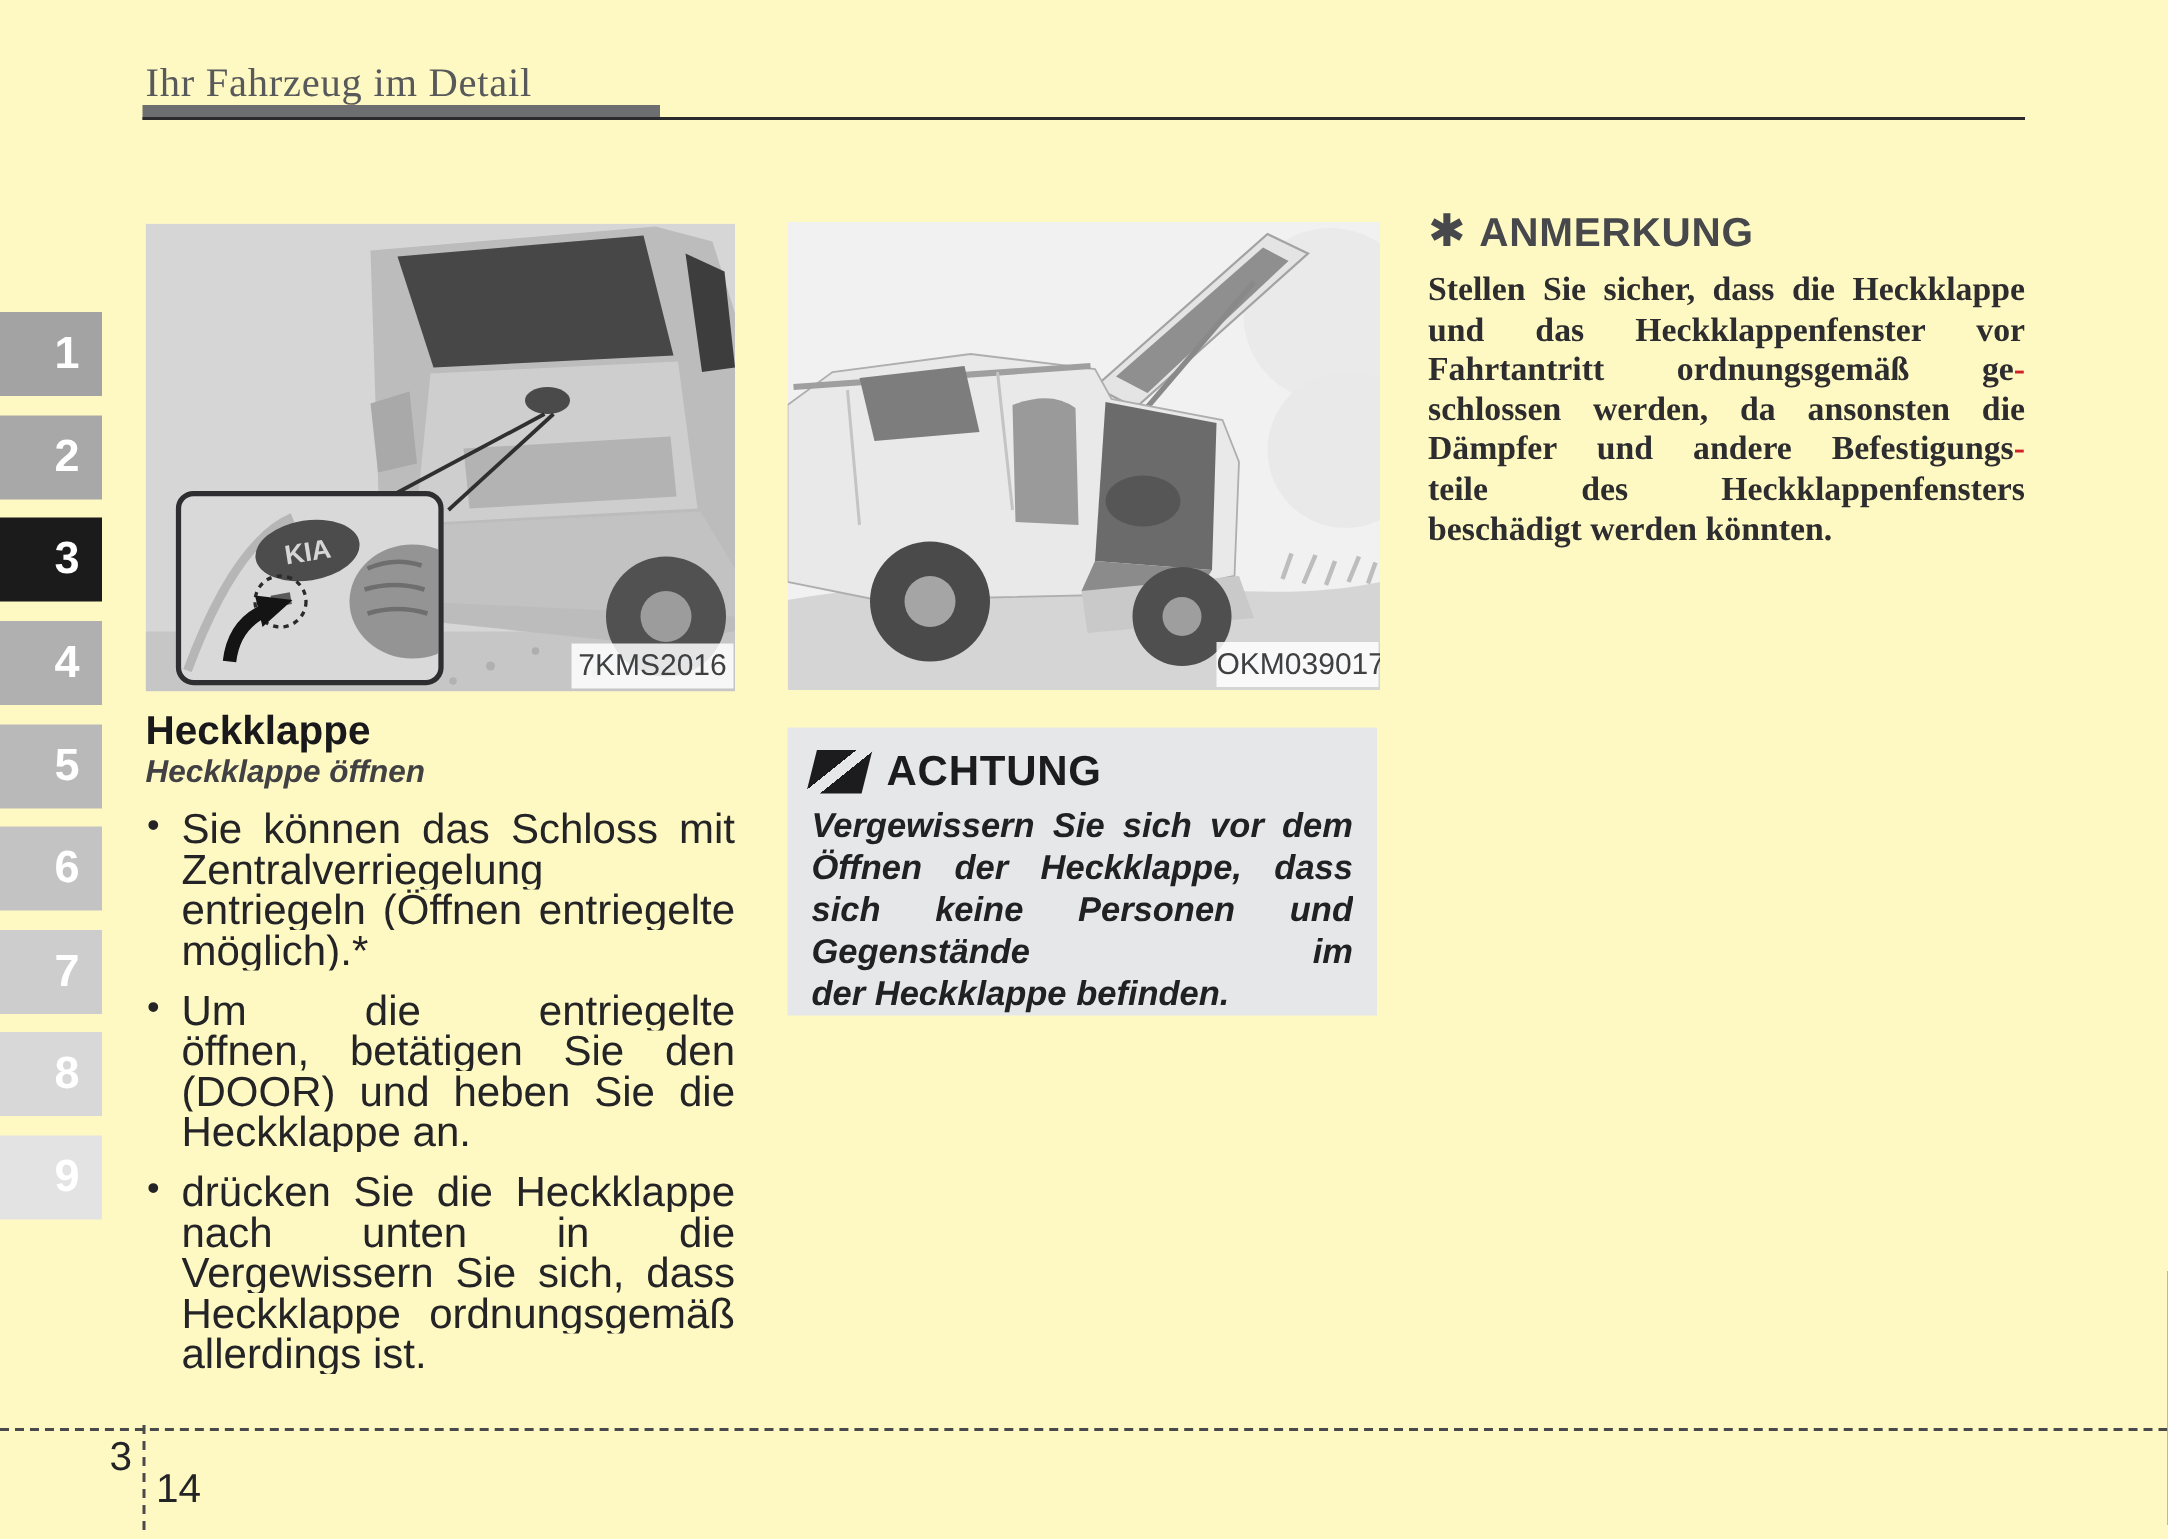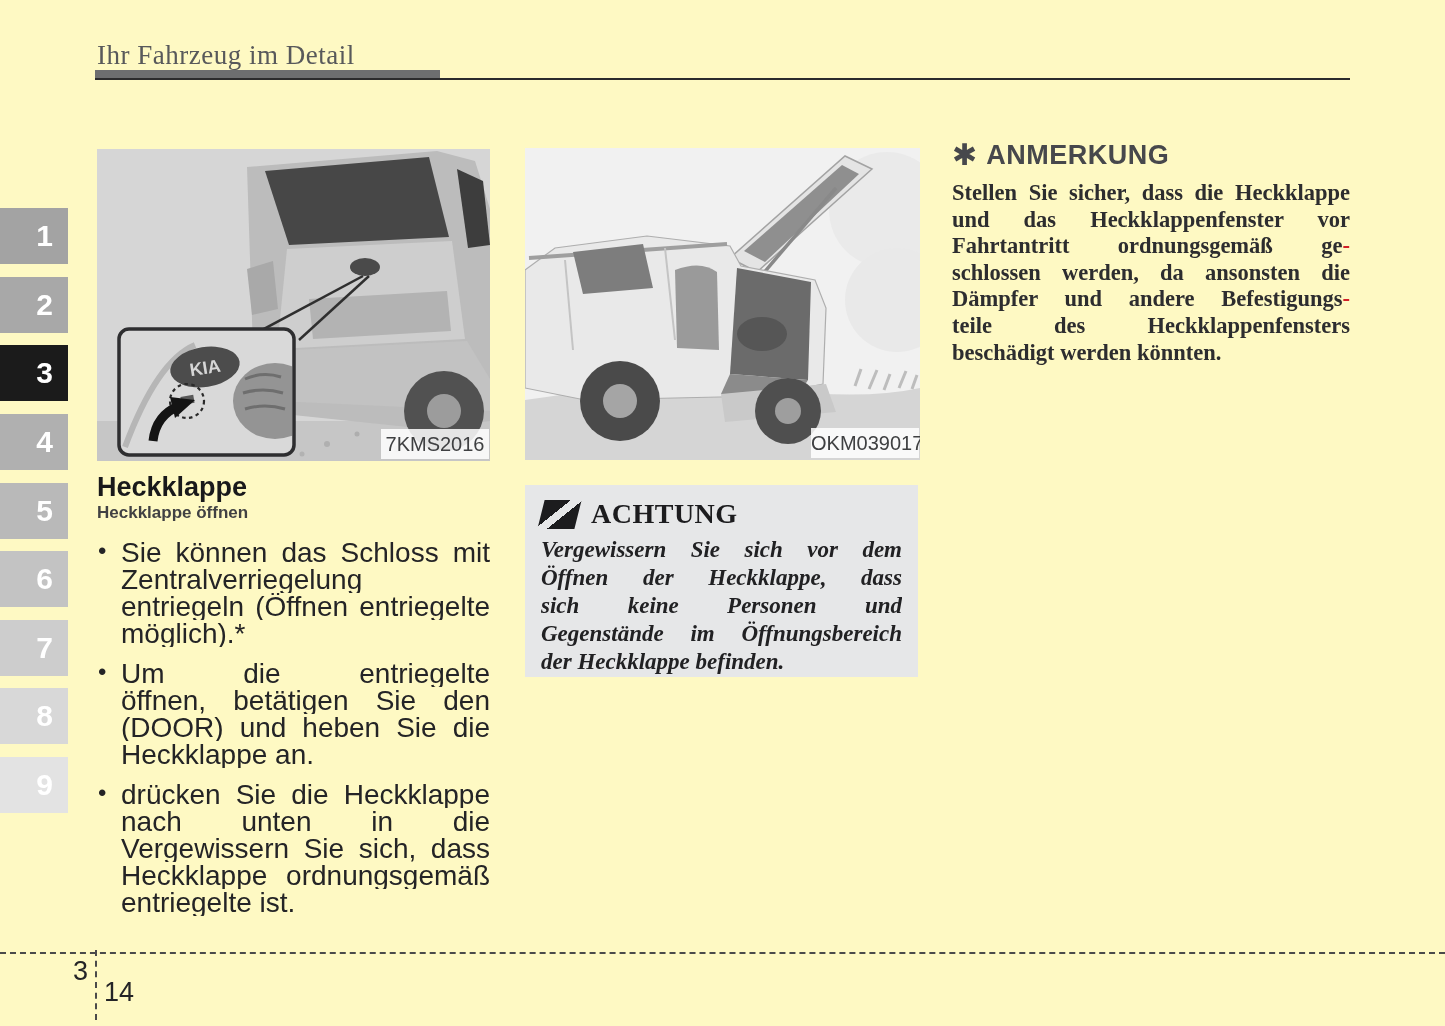--- a/index.html
+++ b/index.html
@@ -26,31 +26,31 @@
   
   .fig{position:absolute;overflow:hidden;}
   .fig1{left:97px;top:149px;width:393px;height:312px;}
   .fig2{left:525px;top:148px;width:395px;height:312px;}
   .fig-caption{position:absolute;right:1px;bottom:2px;width:108px;height:30px;
                background:rgba(255,255,255,.85);font-size:20px;line-height:30px;
                text-align:center;color:#3f4042;margin-left:13px;}
 
   
   .h1{position:absolute;left:97px;top:472px;font-size:27px;font-weight:bold;color:#19191b;}
-  .h2{position:absolute;left:97px;top:503px;font-size:17px;font-weight:bold;
-      color:#414143;}
+  .h2{position:absolute;left:97px;top:503px;font-size:21px;font-weight:bold;
+      font-style:italic;color:#414143;}
   .bullets{position:absolute;left:97px;top:539px;width:393px;margin:0;padding:0;list-style:none;}
   .bullets li{position:relative;padding-left:24px;margin-bottom:13px;}
   .bdot{position:absolute;left:1px;top:-2px;font-size:24px;}
   .tline{font-size:28px;line-height:27px;height:27px;overflow:hidden;}
   .tline.just{text-align:justify;text-align-last:justify;}
 
   
   .caution{position:absolute;left:525px;top:485px;width:393px;height:192px;
-           background:#e6e7e8;box-sizing:border-box;padding:13px 16px 0 16px;font-family:Liberation Serif, serif;}
+           background:#e6e7e8;box-sizing:border-box;padding:13px 16px 0 16px;}
   .caution-head{display:flex;align-items:center;height:32px;margin-bottom:6px;}
   .caution-icon{width:37px;height:29px;margin-right:13px;
                 background:linear-gradient(135deg,#1c1c1e 40%,#e6e7e8 40%,#e6e7e8 58%,#1c1c1e 58%);
                 transform:skewX(-14deg);}
   .caution-title{font-size:28px;font-weight:bold;color:#1c1c1e;letter-spacing:.5px;}
   .caution-body{width:361px;font-weight:bold;font-style:italic;color:#212123;}
   .caution-body .tline{font-size:23px;line-height:28px;height:28px;}
 
   
   .note{position:absolute;left:952px;top:139px;width:398px;}
@@ -175,21 +175,21 @@
           <div class="tline">Heckklappe an.</div>
         </div>
     </li>
     <li>
       <span class="bdot">•</span>
       <div>
           <div class="tline just">drücken Sie die Heckklappe fest</div>
           <div class="tline just">nach unten in die Verriegelung.</div>
           <div class="tline just">Vergewissern Sie sich, dass die</div>
           <div class="tline just">Heckklappe ordnungsgemäß</div>
-          <div class="tline">entriegelte ist.</div>
+          <div class="tline">allerdings ist.</div>
         </div>
     </li>
   </ul>
 
   <div class="caution">
     <div class="caution-head">
       <div class="caution-icon"></div>
       <div class="caution-title">ACHTUNG</div>
     </div>
     <div class="caution-body">

